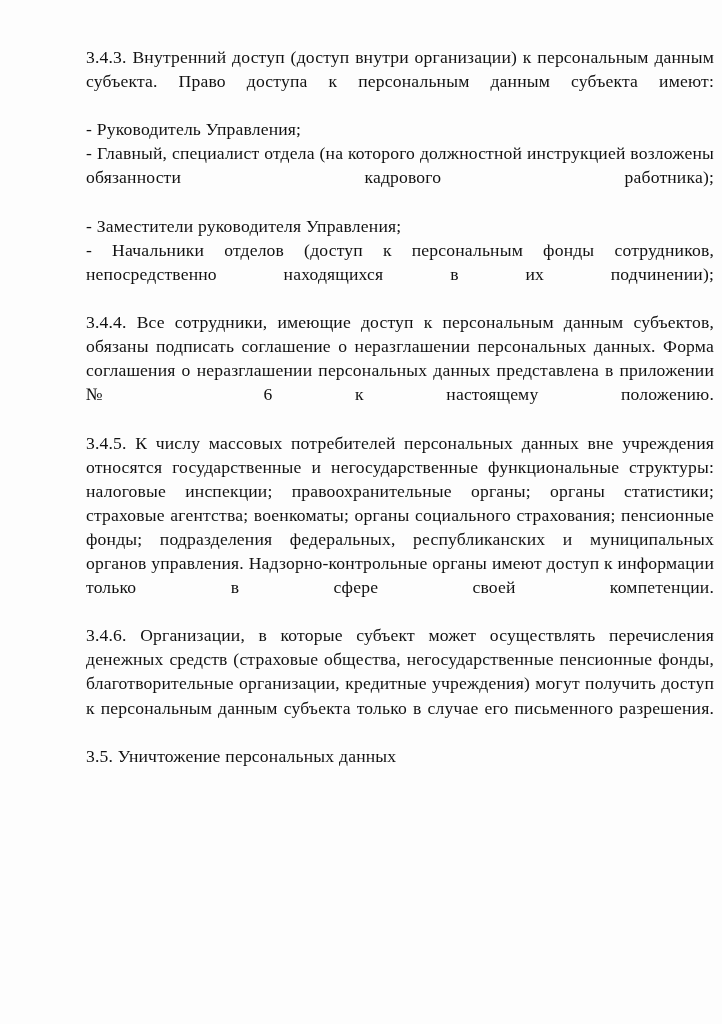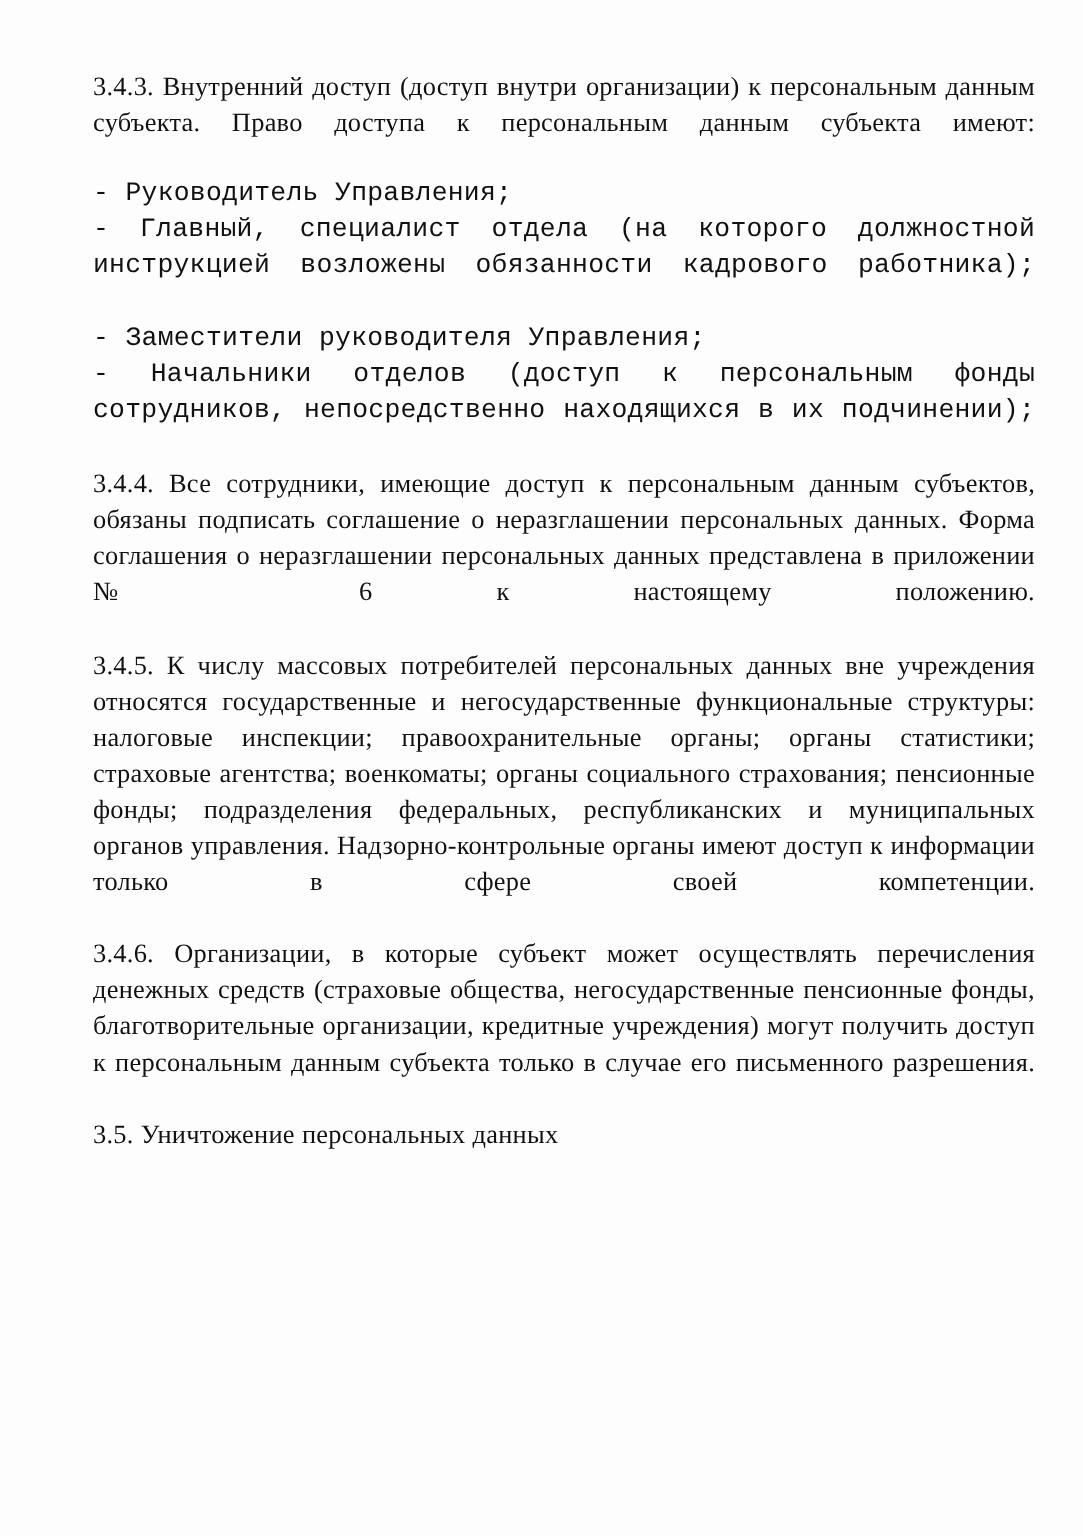--- a/index.html
+++ b/index.html
@@ -17,20 +17,21 @@
     overflow: hidden;
   }
 
   .page {
     position: relative;
     width: 576px;
     height: 1024px;
     box-sizing: border-box;
     padding: 45px 32px 8px 62px;
     background: #fdfdfd;
+    margin-left: 24px;
   }
 
   .doc-body {
     width: 628px;
   }
 
   
   .para {
     margin: 0;
     text-align: justify;
@@ -52,21 +53,20 @@
   
   .para.no-stretch {
     text-align: left;
   }
   .para.no-stretch::after {
     content: none;
   }
 
   .list-item {
     text-align: justify;
-    font-family: Liberation Mono, monospace;
   }
 </style>
 </head>
 <body>
 
 <div class="page">
   <div class="doc-body">
 
     <p class="para">3.4.3.  Внутренний доступ (доступ внутри организации) к персональным данным субъекта. Право доступа к персональным данным субъекта имеют:</p>
 

